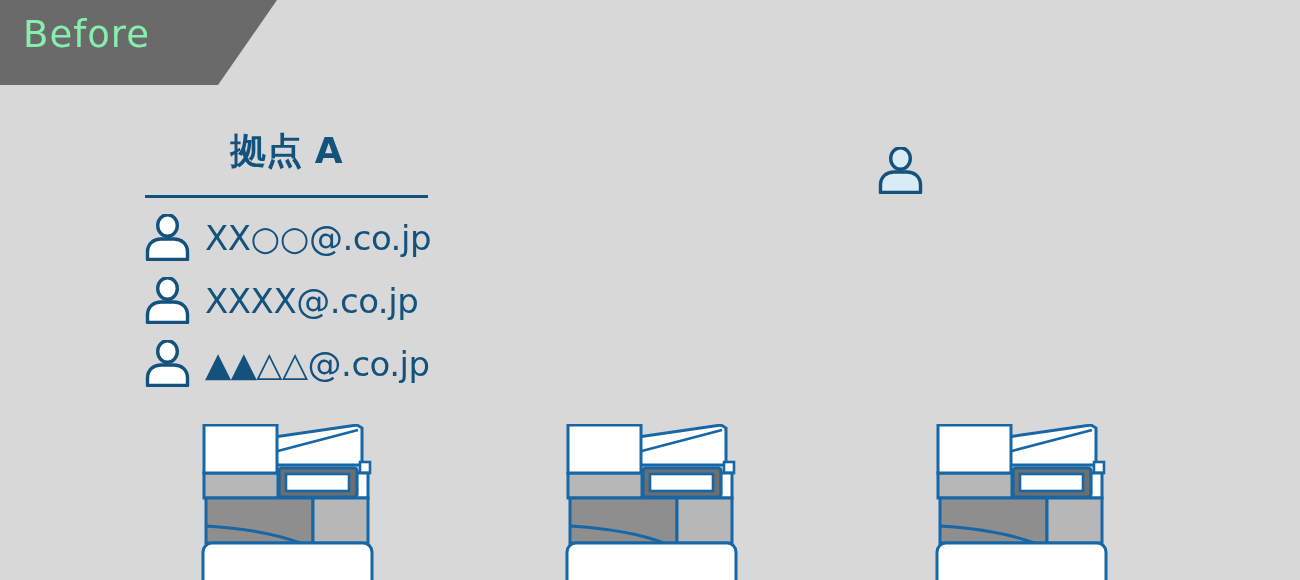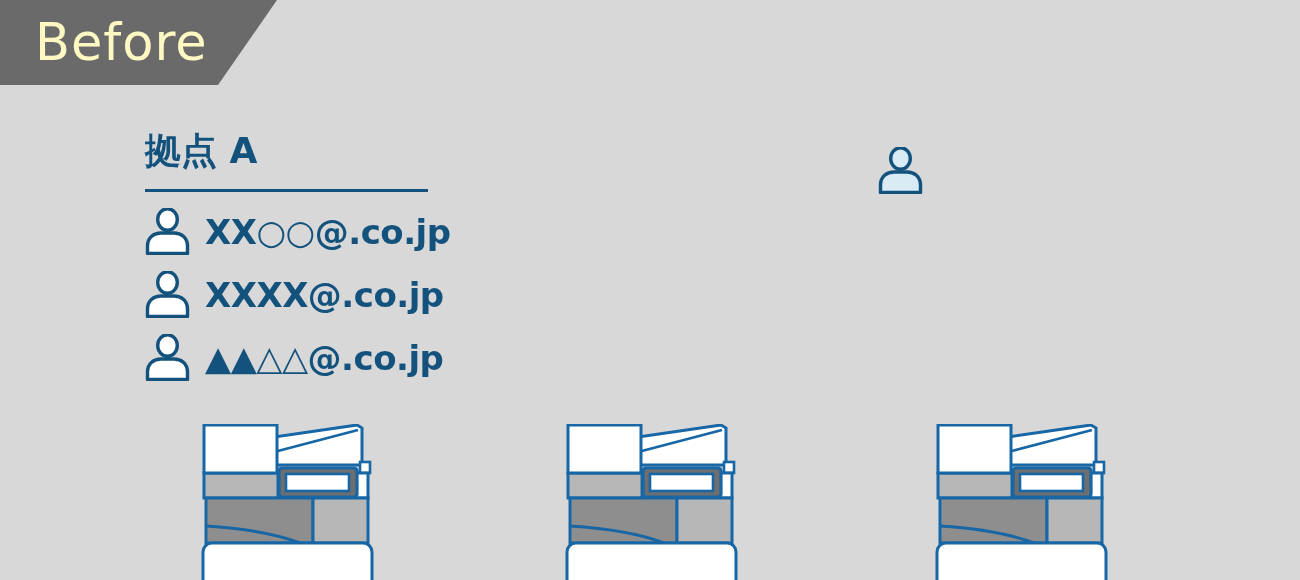--- a/index.html
+++ b/index.html
@@ -15,44 +15,45 @@
   }
 
   
   .banner{
     position:absolute;top:0;left:0;
     width:277px;height:85px;
     background:#6a6a6a;
     clip-path:polygon(0 0,277px 0,218px 85px,0 85px);
   }
   .banner-label{
-    position:absolute;top:13px;left:35px;
-    font-size:51px;font-weight:500;color:#fef9c3;
+    position:absolute;top:13px;left:23px;
+    font-size:37px;font-weight:500;color:#86efac;
     letter-spacing:1px;
   }
 
   
   .site{position:absolute;top:131px;}
   .site-a{left:145px;width:283px;}
   .site-b{left:508px;width:284px;}
   .site-c{left:878px;width:285px;}
   .site-header{
+    text-align:center;
     font-size:36px;line-height:40px;font-weight:bold;
     color:#14527e;
-    padding-bottom:18px;
+    padding-bottom:24px;
     border-bottom:3px solid #14527e;
   }
   .user-row{
     display:flex;align-items:center;
     gap:15px;margin-top:16px;height:47px;
   }
   .person{width:45px;height:47px;flex:0 0 45px;}
   .person use{stroke:#14527e;stroke-width:3.4;stroke-linejoin:round;}
   .user-email{
-    font-size:34px;font-weight:bold;color:#14527e;
+    font-size:34px;font-weight:normal;color:#14527e;
     letter-spacing:-0.5px;white-space:nowrap;
   }
 
   
   .printer{position:absolute;top:424px;width:176px;height:156px;}
   .printer-a{left:200px;}
   .printer-b{left:564px;}
   .printer-c{left:934px;}
   .p-line{stroke:#1766a5;fill:none;}
   .p-white{fill:#ffffff;stroke:#1766a5;}

